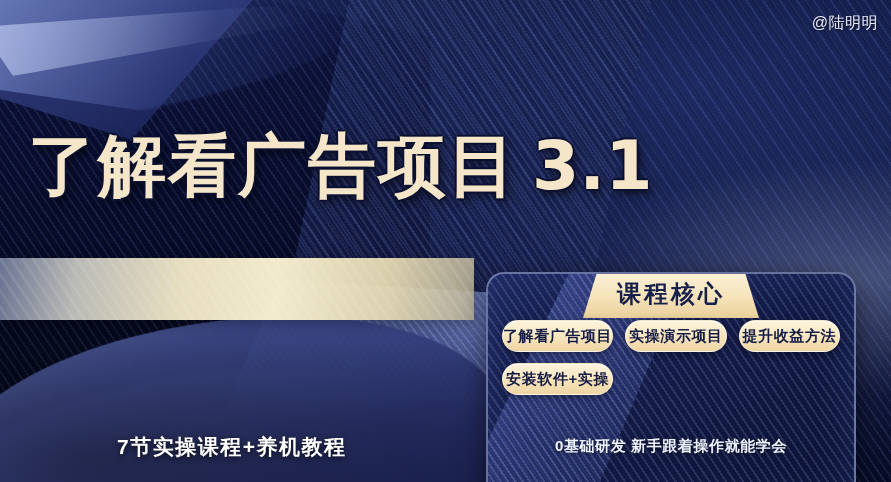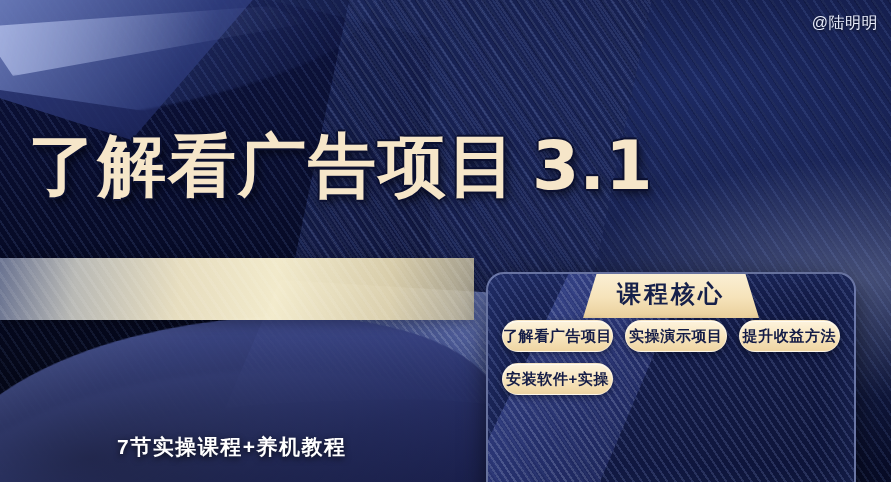--- a/index.html
+++ b/index.html
@@ -266,17 +266,18 @@
 
     <div class="core-badge">课程核心</div>
 
     <div class="pill-grid">
       <div class="pill">了解看广告项目</div>
       <div class="pill">实操演示项目</div>
       <div class="pill">提升收益方法</div>
       <div class="pill">安装软件+实操</div>
     </div>
 
+    <div class="panel-note">0基础研发 新手跟着操作就能学会</div>
   </div>
 
   <div class="bottom-left">7节实操课程+养机教程</div>
 
 </div>
 
 </body></html>

